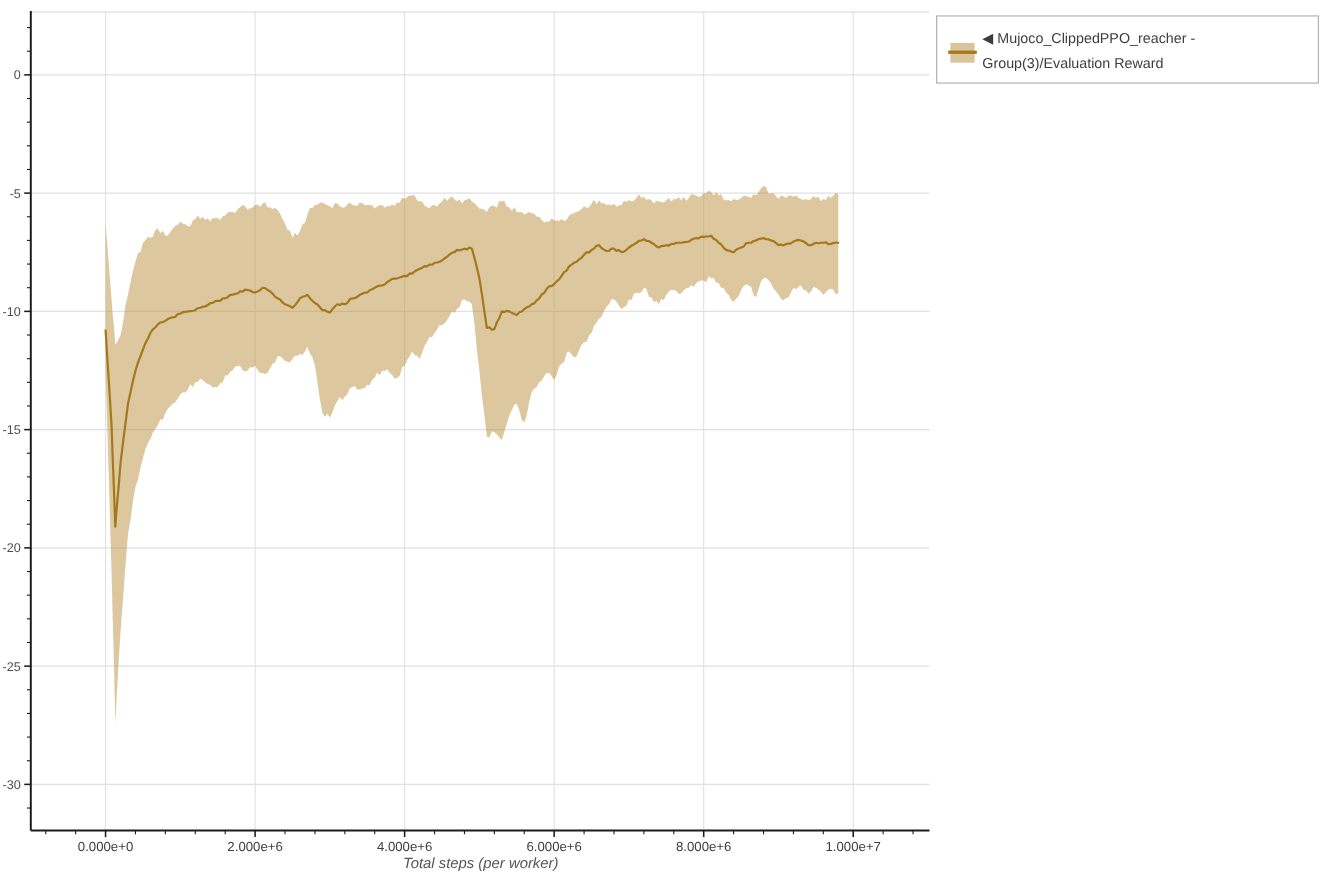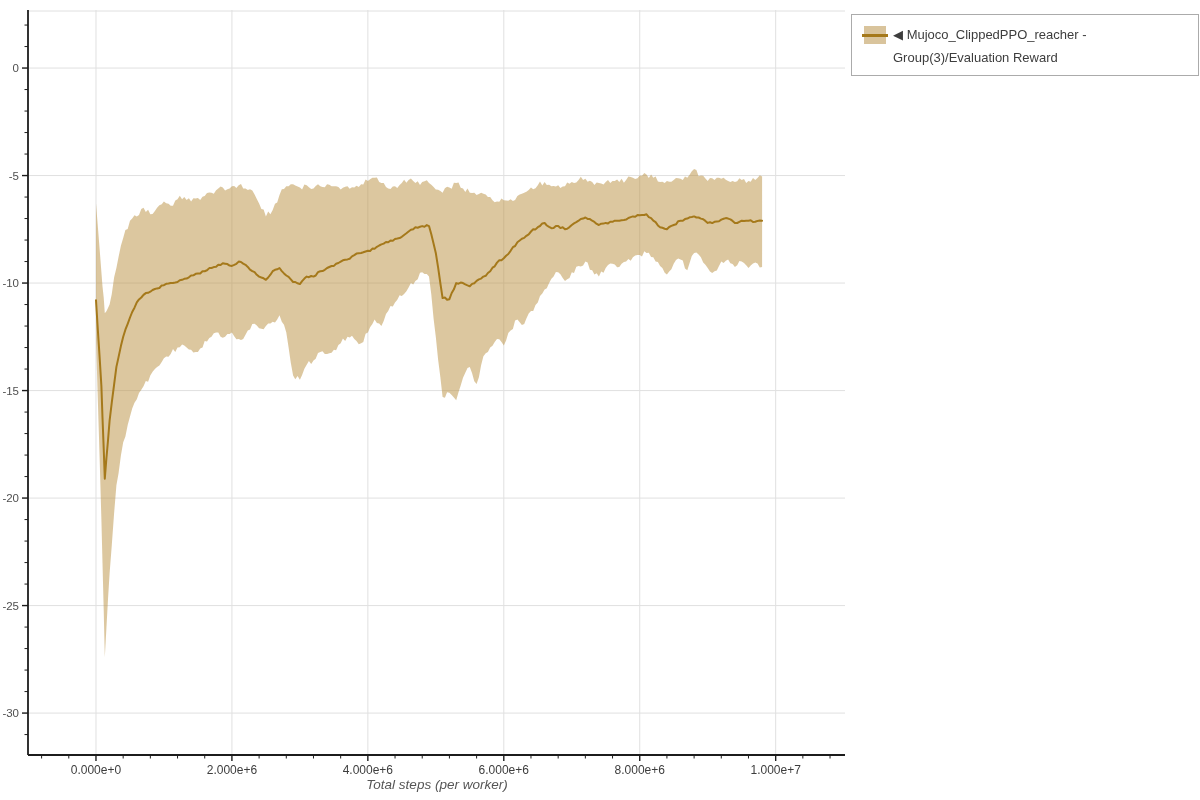--- a/index.html
+++ b/index.html
@@ -2,21 +2,21 @@
 <html><head>
 <meta charset="utf-8">
 <style>
   html,body{margin:0;padding:0;background:#ffffff;}
   .stage{position:relative;width:1200px;height:800px;overflow:hidden;background:#ffffff;
          font-family:"Liberation Sans",sans-serif;}
   svg{position:absolute;left:0;top:0;}
   .axis-title{font-family:"Liberation Sans",sans-serif;font-size:13.5px;font-style:italic;fill:#555555;text-anchor:middle;}
   .legend{position:absolute;left:851px;top:14px;width:348px;box-sizing:border-box;
           background:#ffffff;border:1px solid #ababab;padding:8px 8px 6px 10px;
-          display:flex;align-items:flex-start;}
+          display:flex;align-items:center;}
   .swatch{width:26px;height:18px;position:relative;flex:0 0 auto;margin-top:3px;margin-right:5px;}
   .swatch-rect{position:absolute;left:2px;right:2px;top:0;bottom:0;background:#d9c49c;}
   .swatch-line{position:absolute;left:0;right:0;top:50%;margin-top:-1.5px;height:3px;background:#a5791b;}
   .legend-text{font-size:13px;line-height:23px;color:#3d3d3d;}
 </style>
 </head>
 <body>
 
 <div class="stage">
   <svg id="plot" width="1200" height="800">

